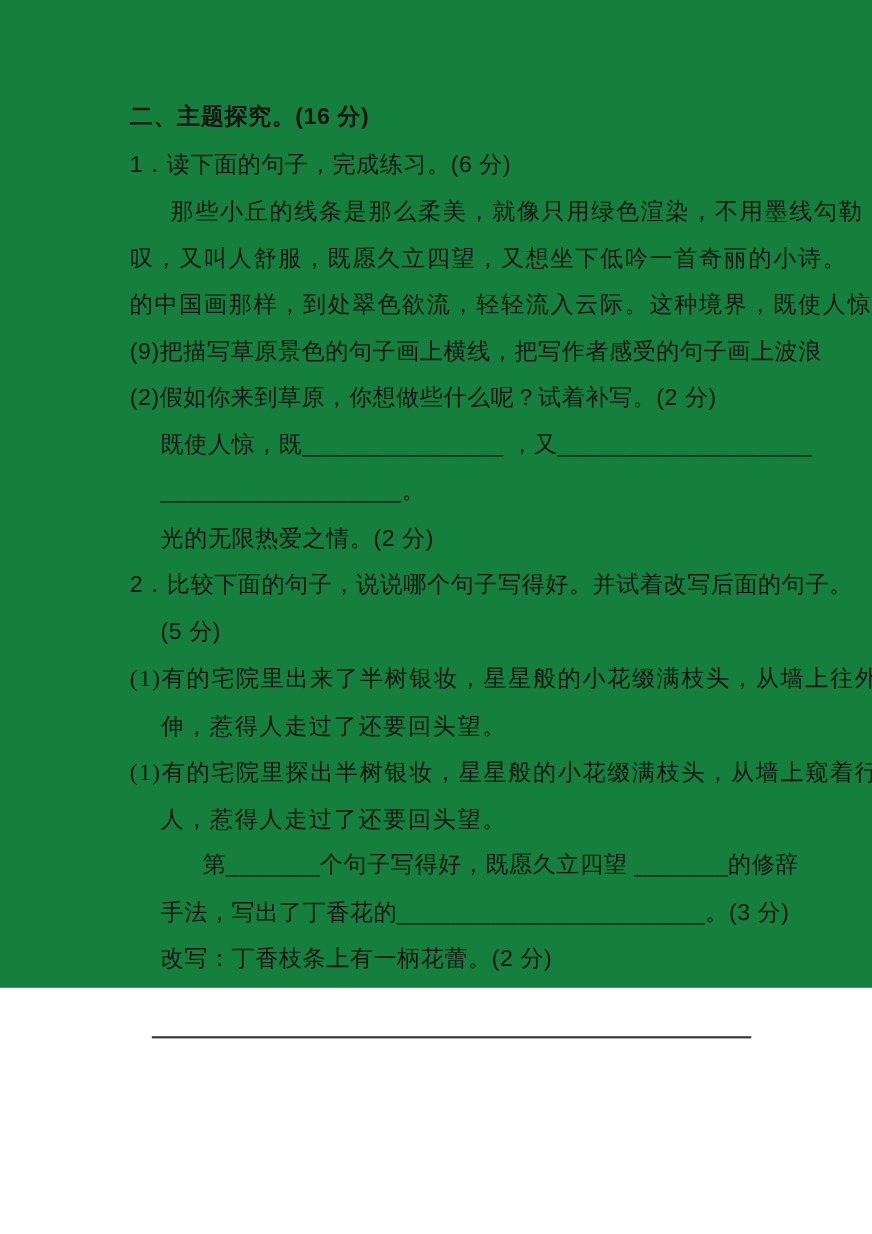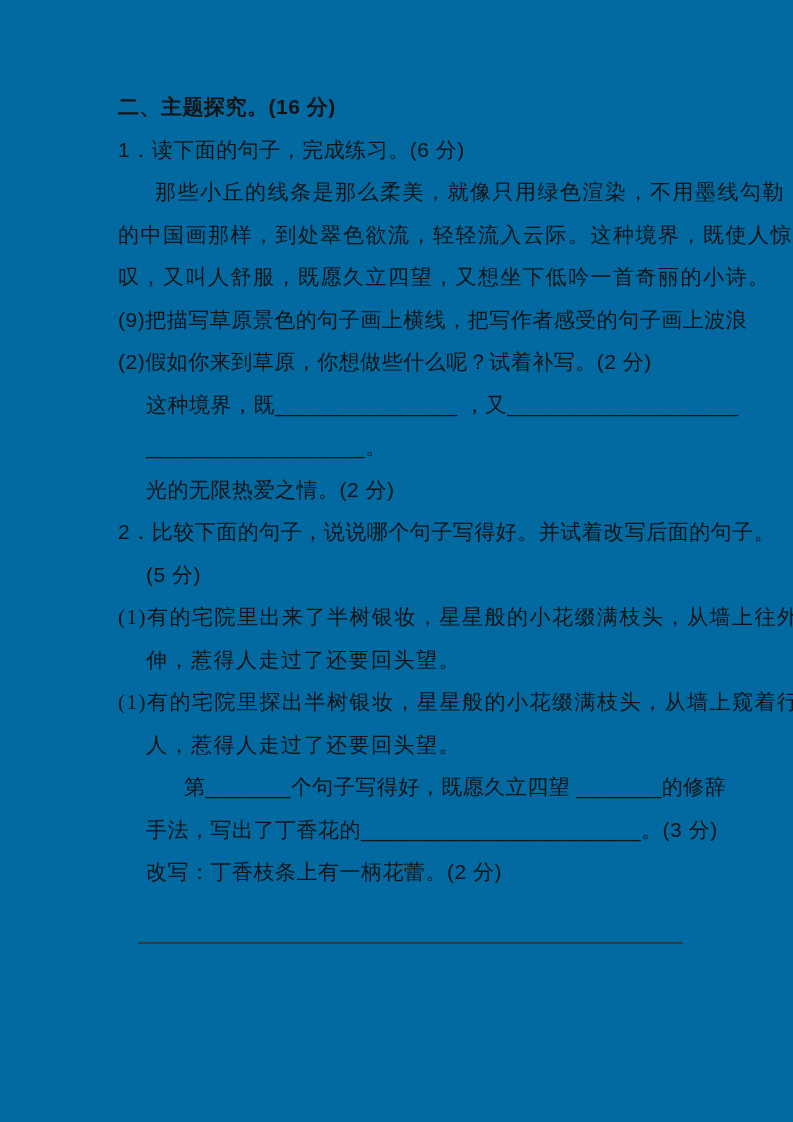--- a/index.html
+++ b/index.html
@@ -9,23 +9,23 @@
   }
   body {
     width: 793px;
     height: 1122px;
     overflow: hidden;
     color: #141414;
   }
   .sheet {
     box-sizing: border-box;
     width: 793px;
-    height: 1122px;
+    height: 898px;
     padding: 86px 106px 0 118px;
-    background: #0369a1;
+    background: #15803d;
   }
   .ln {
     font-family: "Liberation Sans", "DejaVu Sans", sans-serif;
     font-size: 21px;
     line-height: 42.5px;
     height: 42.5px;
     white-space: nowrap;
     letter-spacing: 0.5px;
   }
   .bold { font-weight: bold; }
@@ -49,31 +49,31 @@
 <body>
 
 <div class="sheet">
 
   <div class="ln bold">二、主题探究。(16 分)</div>
 
   <div class="ln">1．读下面的句子，完成练习。(6 分)</div>
 
   <div>
     <div class="ln kai ind-para">那些小丘的线条是那么柔美，就像只用绿色渲染，不用墨线勾勒</div>
+    <div class="ln kai">叹，又叫人舒服，既愿久立四望，又想坐下低吟一首奇丽的小诗。</div>
     <div class="ln kai">的中国画那样，到处翠色欲流，轻轻流入云际。这种境界，既使人惊</div>
-    <div class="ln kai">叹，又叫人舒服，既愿久立四望，又想坐下低吟一首奇丽的小诗。</div>
   </div>
 
   <div>
     <div class="ln">(9)把描写草原景色的句子画上横线，把写作者感受的句子画上波浪</div>
   </div>
 
   <div>
     <div class="ln">(2)假如你来到草原，你想做些什么呢？试着补写。(2 分)</div>
-    <div class="ln ind-cont">这种境界，既_______________ ，又___________________</div>
+    <div class="ln ind-cont">既使人惊，既_______________ ，又___________________</div>
     <div class="ln ind-cont">__________________。</div>
   </div>
 
   <div>
     <div class="ln ind-cont">光的无限热爱之情。(2 分)</div>
   </div>
 
   <div>
     <div class="ln">2．比较下面的句子，说说哪个句子写得好。并试着改写后面的句子。</div>
     <div class="ln ind-cont">(5 分)</div>

